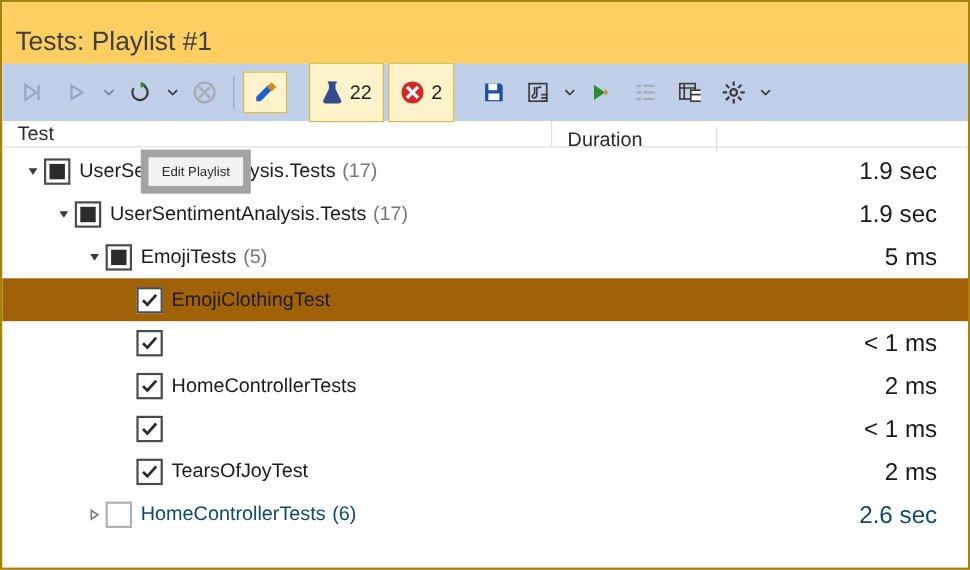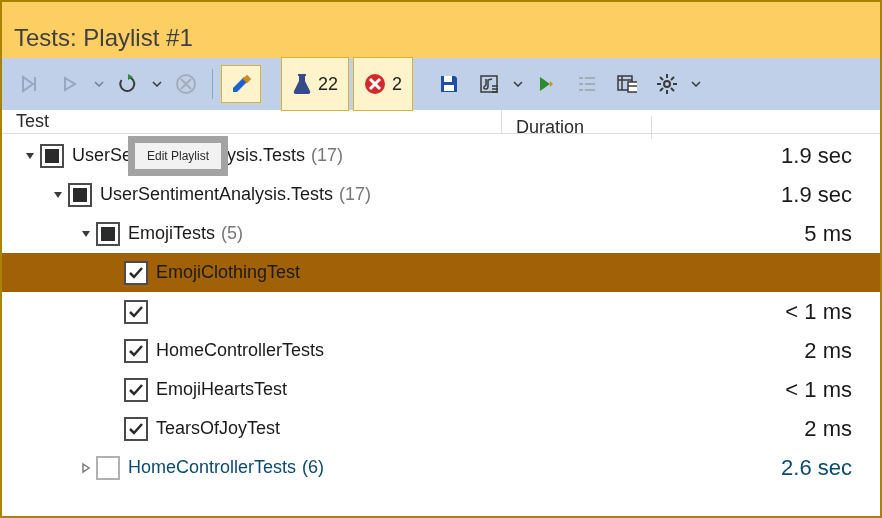--- a/index.html
+++ b/index.html
@@ -363,21 +363,20 @@
       <span class="duration">2 ms</span>
     </div>
     <div class="row">
       <span class="indent" style="width:102px"></span>
       <span class="expander"></span>
       <span class="chk checked">
         <svg width="18" height="18" viewBox="0 0 18 18">
           <path d="M3 9 L7 13 L15 4" fill="none" stroke="#2b2b2b" stroke-width="2.5"></path>
         </svg>
       </span>
-      <span class="label">EmojiHeartsTest</span>
       <span class="spacer"></span>
       <span class="duration">&lt; 1 ms</span>
     </div>
     <div class="row">
       <span class="indent" style="width:102px"></span>
       <span class="expander"></span>
       <span class="chk checked">
         <svg width="18" height="18" viewBox="0 0 18 18">
           <path d="M3 9 L7 13 L15 4" fill="none" stroke="#2b2b2b" stroke-width="2.5"></path>
         </svg>

